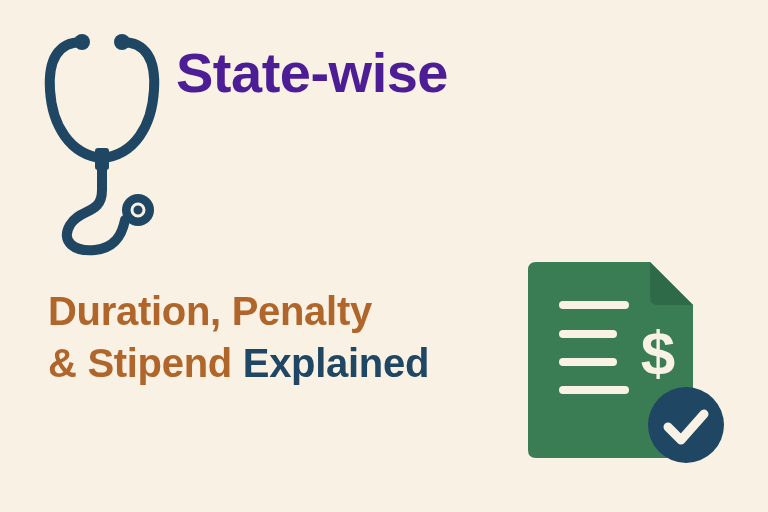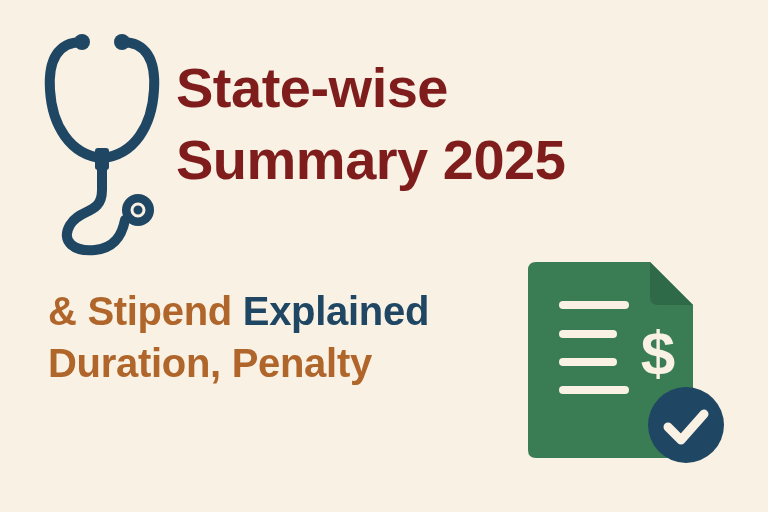--- a/index.html
+++ b/index.html
@@ -6,22 +6,22 @@
     body {
       width: 768px; height: 512px; overflow: hidden;
       background: #f8f1e4;
       font-family: "Liberation Sans", "DejaVu Sans", sans-serif;
       position: relative;
     }
     .stetho {
       position: absolute; left: 40px; top: 30px; width: 130px; height: 230px;
     }
     .title {
-      position: absolute; left: 176px; top: 52px;
-      font-weight: 700; color: #7f1d1d;
+      position: absolute; left: 176px; top: 37px;
+      font-weight: 700; color: #4c1d95;
       font-size: 56px; line-height: 72px; letter-spacing: -0.5px;
       margin: 0;
     }
     .title span { display: block; white-space: nowrap; }
     .subtitle {
       position: absolute; left: 48px; top: 285px;
       font-weight: 700; font-size: 40px; line-height: 52px; margin: 0;
       color: #b0662a; letter-spacing: -0.3px;
     }
     .subtitle span.line { display: block; white-space: nowrap; }
@@ -40,26 +40,25 @@
   </g>
   <circle cx="42" cy="12" r="8" fill="#1f4662"></circle>
   <circle cx="82" cy="12" r="8" fill="#1f4662"></circle>
   <rect x="55" y="118" width="14" height="22" rx="3" fill="#1f4662"></rect>
   <circle cx="98" cy="180" r="16" fill="#1f4662"></circle>
   <circle cx="98" cy="180" r="6" fill="none" stroke="#f8f1e4" stroke-width="3"></circle>
 </svg>
 
 <h1 class="title">
   <span>State-wise</span>
-  <span>Summary 2025</span>
 </h1>
 
 <h2 class="subtitle">
+  <span class="line">Duration, Penalty</span>
   <span class="line"><span>&amp; Stipend </span><span class="accent">Explained</span></span>
-  <span class="line">Duration, Penalty</span>
 </h2>
 
 <svg class="doc" viewBox="0 0 200 205">
   <path d="M8 0 H122 L165 43 V188 Q165 196 157 196 H8 Q0 196 0 188 V8 Q0 0 8 0 Z" fill="#3a7d55"></path>
   <path d="M122 0 L165 43 H130 Q122 43 122 35 Z" fill="#2e6a47"></path>
   <g stroke="#f8f1e4" stroke-width="8" stroke-linecap="round">
     <line x1="35" y1="43" x2="97" y2="43"></line>
     <line x1="35" y1="72" x2="85" y2="72"></line>
     <line x1="35" y1="100" x2="85" y2="100"></line>
     <line x1="35" y1="128" x2="97" y2="128"></line>

